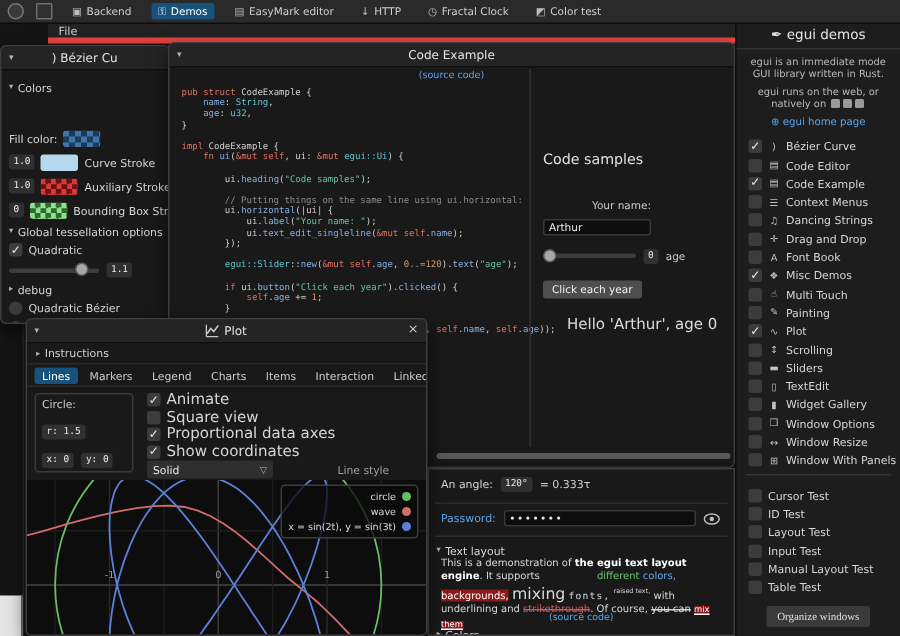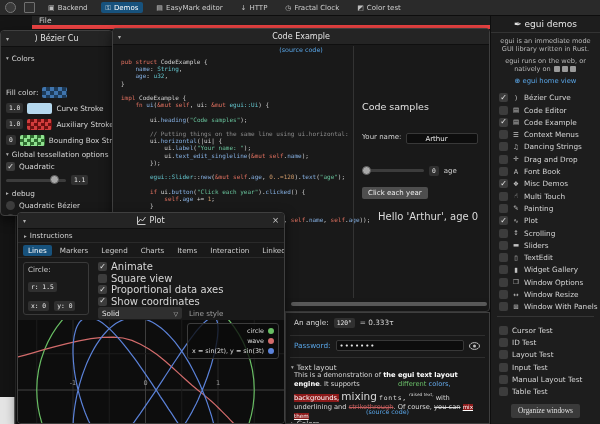--- a/index.html
+++ b/index.html
@@ -65,24 +65,24 @@
   
   #code-win{left:112px;top:28px;width:378px;height:284px;}
   #code-src{position:absolute;left:0;top:17px;width:100%;text-align:center;font-size:6.4px;}
   #code-block{position:absolute;left:8px;top:29px;font-family:"DejaVu Sans Mono",monospace;
               font-size:6px;line-height:7.2px;white-space:pre;}
   .k{color:#e0705f;} .t{color:#62c1c9;} .f{color:#84aee0;} .s{color:#68c29b;}
   .n{color:#cf9a6a;} .c{color:#8b8b8b;} .p{color:#cfcfcf;}
   #code-vsep{position:absolute;left:240px;top:17px;width:1px;height:252px;background:#333;}
   #demo-col{position:absolute;left:249px;top:0;width:122px;}
   #demo-heading{position:absolute;left:0;top:72px;font-size:9.5px;color:#e2e2e2;white-space:nowrap;}
-  #name-row{position:absolute;left:0;top:104px;display:flex;align-items:flex-start;gap:5px;}
+  #name-row{position:absolute;left:0;top:104px;display:flex;align-items:flex-end;gap:5px;flex-direction:column;}
   #name-label{font-size:7px;color:#cfcfcf;white-space:nowrap;}
   #name-input{width:72px;height:11px;background:#0d0d0d;border:1px solid #383838;border-radius:2px;
-              font-size:7px;color:#eaeaea;padding:0 18px;box-sizing:border-box;display:flex;align-items:center;}
+              font-size:7px;color:#eaeaea;padding:0 3px;box-sizing:border-box;display:flex;align-items:center;}
   #age-row{position:absolute;left:0;top:137px;display:flex;align-items:center;gap:5px;}
   #age-track{width:62px;}
   #age-label{font-size:7px;color:#cfcfcf;}
   #year-btn{position:absolute;left:0;top:158px;background:#4e4e4e;border:none;border-radius:2px;
             padding:2px 6px;font-size:7px;color:#f0f0f0;font-family:inherit;white-space:nowrap;}
   #hello-label{position:absolute;left:16px;top:182px;font-size:10px;color:#dcdcdc;white-space:nowrap;}
   #code-hscroll{position:absolute;left:178px;top:273px;width:196px;height:4px;background:#5a5a5a;border-radius:2px;}
   
   #misc-win{left:285px;top:312px;width:205px;height:112px;border-radius:0;}
   #misc-body{position:relative;width:100%;height:100%;font-size:7.3px;}
@@ -118,21 +118,21 @@
   #circle-group{position:absolute;left:5px;top:4px;width:66px;height:53px;border:1px solid #3a3a3a;
                 border-radius:3px;padding:2px 4px;box-sizing:border-box;}
   #circle-group .glabel{font-size:7.2px;color:#cfcfcf;}
   #circle-group .vbox{display:inline-block;margin-top:3px;}
   #plot-options{position:absolute;left:80px;top:3px;}
   .popt{display:flex;align-items:center;gap:4px;height:11.5px;font-size:10px;color:#d6d6d6;white-space:nowrap;}
   #linestyle-row{position:absolute;left:80px;top:49px;display:flex;align-items:center;gap:7px;}
   #linestyle-combo{width:84px;height:12px;background:#2f2f2f;border-radius:2px;display:flex;
                    align-items:center;justify-content:space-between;padding:0 4px;box-sizing:border-box;
                    font-size:7.2px;color:#e6e6e6;}
-  #linestyle-label{font-size:7.2px;color:#9f9f9f;}
+  #linestyle-label{font-size:7.2px;color:#9f9f9f;margin-left:36px;}
   #plot-canvas{position:absolute;left:0;top:107px;width:266px;height:103px;background:#0d0d0d;overflow:hidden;}
   #plot-legend{position:absolute;right:5px;top:3px;background:rgba(12,12,12,.78);border:1px solid #3c3c3c;
                border-radius:3px;padding:2px 4px;}
   .leg-row{display:flex;align-items:center;justify-content:flex-end;gap:4px;height:10px;
            font-size:6.4px;color:#dcdcdc;white-space:nowrap;}
   .leg-dot{width:6px;height:6px;border-radius:50%;flex:none;}
   
   #left-strip{position:absolute;left:0;top:216px;width:16px;height:208px;background:#141414;border-right:1px solid #2b2b2b;box-sizing:border-box;}
   #white-patch{position:absolute;left:0;top:397px;width:15px;height:27px;background:#e4e4e4;border-right:1px solid #666;box-sizing:border-box;}
 </style>
@@ -399,21 +399,21 @@
       <div>egui is an immediate mode</div>
       <div>GUI library written in Rust.</div>
       <div style="height:3px"></div>
       <div>egui runs on the web, or</div>
       <div><span>natively on</span>
         <span class="os-square"></span><span class="os-square"></span><span class="os-square"></span>
       </div>
     </div>
     <div id="home-link">
       <span>⊕</span>
-      <span>egui home view</span>
+      <span>egui home page</span>
     </div>
     <div id="demo-list">
         <div class="side-row">
           <span class="cb on"></span>
           <span class="side-icon">)</span>
           <span>Bézier Curve</span>
         </div>
         <div class="side-row">
           <span class="cb"></span>
           <span class="side-icon">▤</span>

